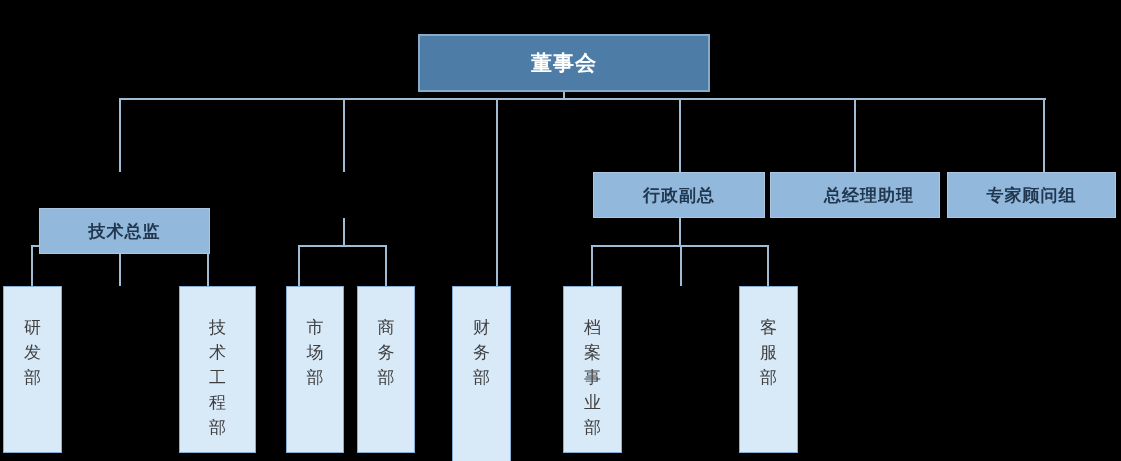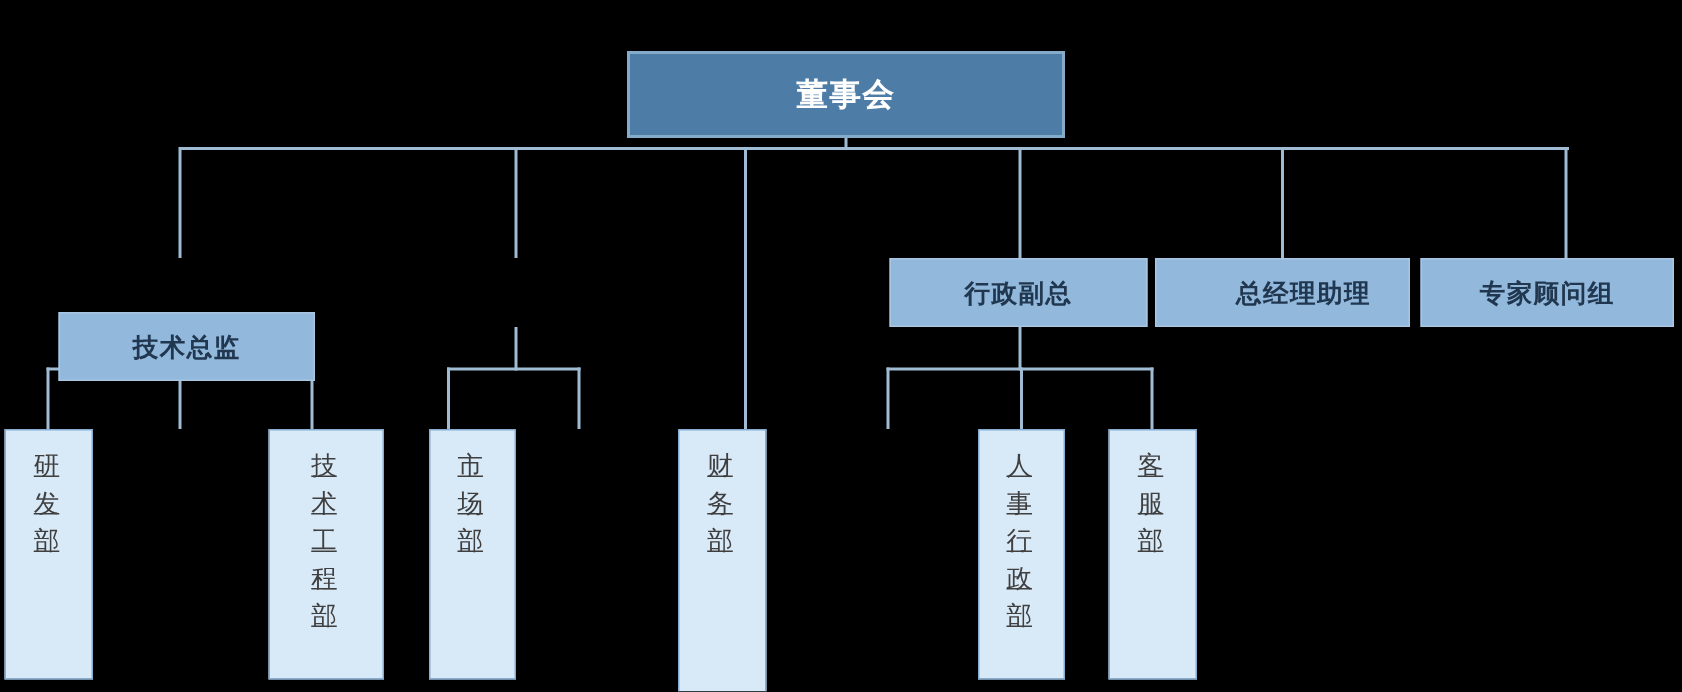--- a/index.html
+++ b/index.html
@@ -22,23 +22,23 @@
     color:var(--manager-text,#21374f);
     font-weight:bold;font-size:17px;letter-spacing:1px;
   }
   .dept-box{
     background:var(--dept-fill,#d8e9f8);
     border:1px solid var(--dept-border,#85add2);
     color:var(--dept-text,#3f3f3f);
     align-items:flex-start;justify-content:center;
   }
   .vtext{
-    width:20px;margin-top:12px;
-    font-size:17px;line-height:25px;text-align:left;
-    word-break:break-all;overflow-wrap:break-word;text-decoration:underline;
+    width:20px;margin-top:28px;
+    font-size:17px;line-height:25px;text-align:center;
+    word-break:break-all;overflow-wrap:break-word;
   }
   .line{position:absolute;background:var(--connector,#a0bcd4);}
 </style>
 </head>
 <body>
 
 <div class="stage">
 
   <div class="line" style="left:563px;top:60px;width:2px;height:40px;"></div>
   <div class="line" style="left:120px;top:98px;width:926px;height:2px;"></div>
@@ -85,23 +85,26 @@
 
   <div class="node dept-box" style="left:3px;top:286px;width:59px;height:167px;">
     <div class="vtext">研发部</div>
   </div>
   <div class="node dept-box" style="left:179px;top:286px;width:77px;height:167px;">
     <div class="vtext">技术工程部</div>
   </div>
   <div class="node dept-box" style="left:286px;top:286px;width:58px;height:167px;">
     <div class="vtext">市场部</div>
   </div>
+  <div class="node dept-box" style="left:357px;top:286px;width:58px;height:167px;">
+    <div class="vtext">商务部</div>
+  </div>
   <div class="node dept-box" style="left:452px;top:286px;width:59px;height:185px;">
     <div class="vtext">财务部</div>
   </div>
-  <div class="node dept-box" style="left:652px;top:286px;width:58px;height:167px;">
-    <div class="vtext">人事行政部</div>
+  <div class="node dept-box" style="left:563px;top:286px;width:59px;height:167px;">
+    <div class="vtext">档案事业部</div>
   </div>
   <div class="node dept-box" style="left:739px;top:286px;width:59px;height:167px;">
     <div class="vtext">客服部</div>
   </div>
 
 </div>
 
 </body></html>

